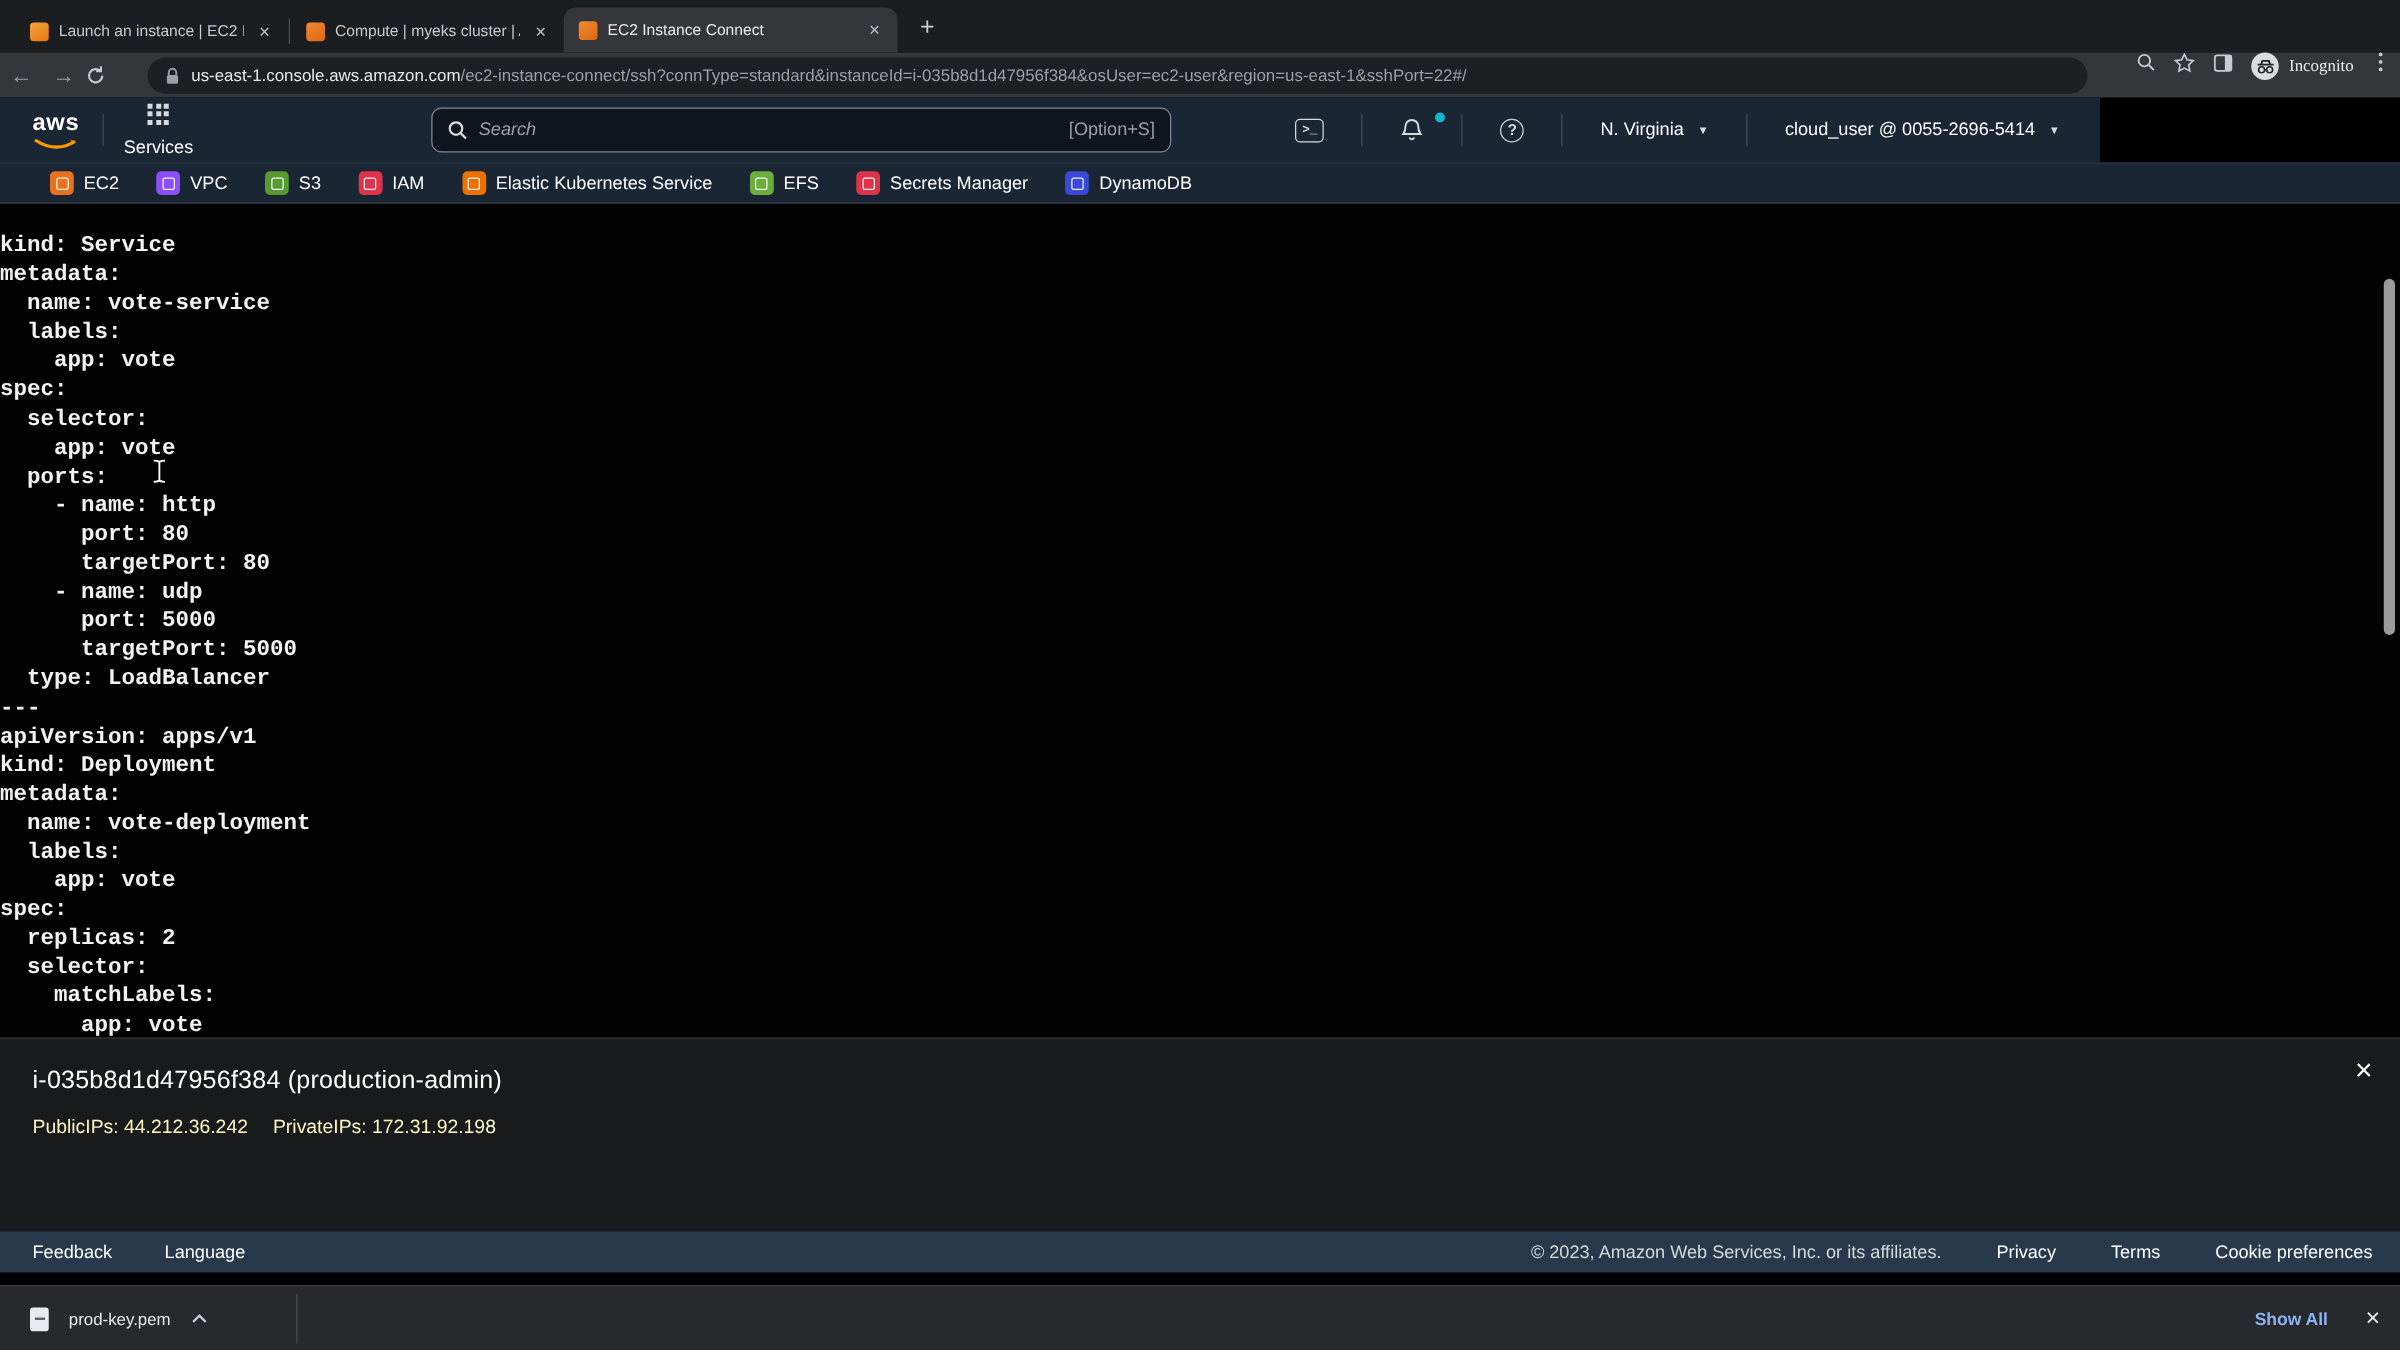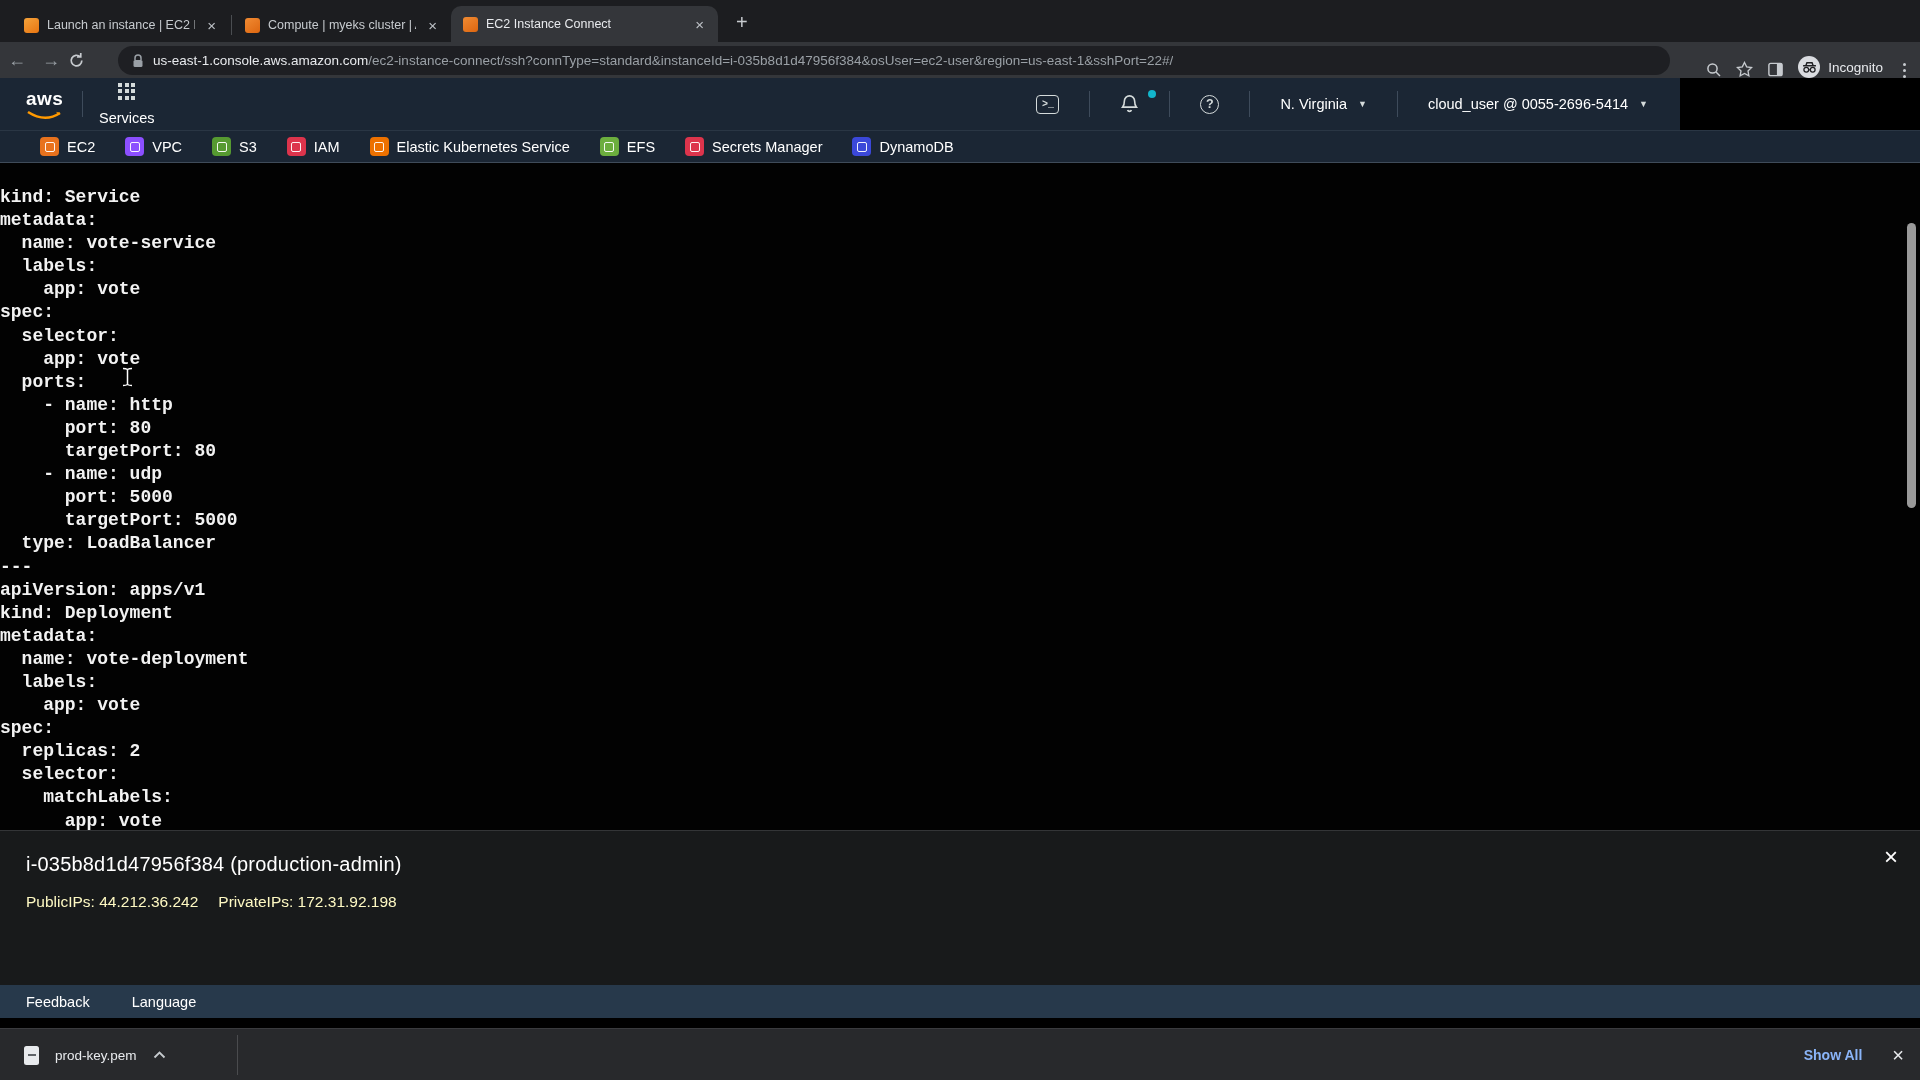--- a/index.html
+++ b/index.html
@@ -22,21 +22,21 @@
 
   
   .toolbar { position:absolute; left:0; top:42px; width:1920px; height:36px; background:#34363a;
              display:flex; align-items:center; }
   .nav-ico { color:#9aa0a6; font-size:18px; width:34px; text-align:center; }
   .omnibox { position:absolute; left:118px; top:4px; width:1552px; height:29px; background:#1e1f23;
              border-radius:15px; display:flex; align-items:center; padding:0 14px; gap:9px; }
   .omnibox .url { font-size:13.5px; white-space:nowrap; overflow:hidden; }
   .url .domain { color:#e8eaed; }
   .url .path { color:#9aa0a6; }
-  .tb-right { position:absolute; right:8px; top:0; height:36px; display:flex; align-items:flex-end; gap:14px; }
+  .tb-right { position:absolute; right:8px; top:0; height:36px; display:flex; align-items:flex-start; gap:14px;font-family:Liberation Serif, serif; }
   .incog-badge { display:flex; align-items:center; gap:8px; }
   .incog-circle { width:22px; height:22px; border-radius:50%; background:#dadce0; display:flex;
                   align-items:center; justify-content:center; }
   .incog-label { color:#e8eaed; font-size:13.5px; }
   .dots3 { display:flex; flex-direction:column; gap:3px; padding:0 6px; }
   .dots3 i { width:3px; height:3px; border-radius:50%; background:#c7cbcf; }
 
   
   .aws-header { position:absolute; left:0; top:78px; width:1680px; height:52px; background:#1b2634;
                 display:flex; align-items:center; color:#fff; }
@@ -198,20 +198,28 @@
         <i></i>
         <i></i>
         <i></i>
         <i></i>
         <i></i>
         <i></i>
         <i></i>
         <i></i>
       </span>
     <span>Services</span>
+  </div>
+  <div class="searchbox">
+    <svg width="16" height="16" viewBox="0 0 16 16">
+        <circle cx="6.8" cy="6.8" r="5" stroke="#d5dbdb" stroke-width="1.8" fill="none"></circle>
+        <path d="M10.5 10.5l4.3 4.3" stroke="#d5dbdb" stroke-width="1.8"></path>
+      </svg>
+    <span class="ph">Search</span>
+    <span class="kbd">[Option+S]</span>
   </div>
   <div class="hdr-right">
     <div class="hdr-item">
       <span class="cloudshell">&gt;_</span>
     </div>
     <div class="hdr-sep"></div>
     <div class="hdr-item bell-wrap">
       <svg width="19" height="20" viewBox="0 0 20 21">
           <path d="M10 2a5.4 5.4 0 0 0-5.4 5.4c0 4.2-1.8 6.4-1.8 6.4h14.4s-1.8-2.2-1.8-6.4A5.4 5.4 0 0 0 10 2z" stroke="#d5dbdb" stroke-width="1.7" fill="none"></path>
           <path d="M8 16.8a2.1 2.1 0 0 0 4 0" stroke="#d5dbdb" stroke-width="1.7" fill="none"></path>
@@ -315,20 +323,26 @@
     <span>PrivateIPs: 172.31.92.198</span>
   </div>
   <span class="panel-close">×</span>
 </div>
 
 <div class="aws-footer">
   <div class="foot-left">
     <span>Feedback</span>
     <span>Language</span>
   </div>
+  <div class="foot-right">
+    <span class="copyright">© 2023, Amazon Web Services, Inc. or its affiliates.</span>
+    <span>Privacy</span>
+    <span>Terms</span>
+    <span>Cookie preferences</span>
+  </div>
 </div>
 
 <div class="dlbar">
   <div class="dl-chip">
     <span class="file-ico"></span>
     <span>prod-key.pem</span>
     <svg width="13" height="8" viewBox="0 0 13 8">
         <path d="M1.5 6.5L6.5 1.5l5 5" stroke="#c7cbcf" stroke-width="1.8" fill="none"></path>
       </svg>
   </div>

